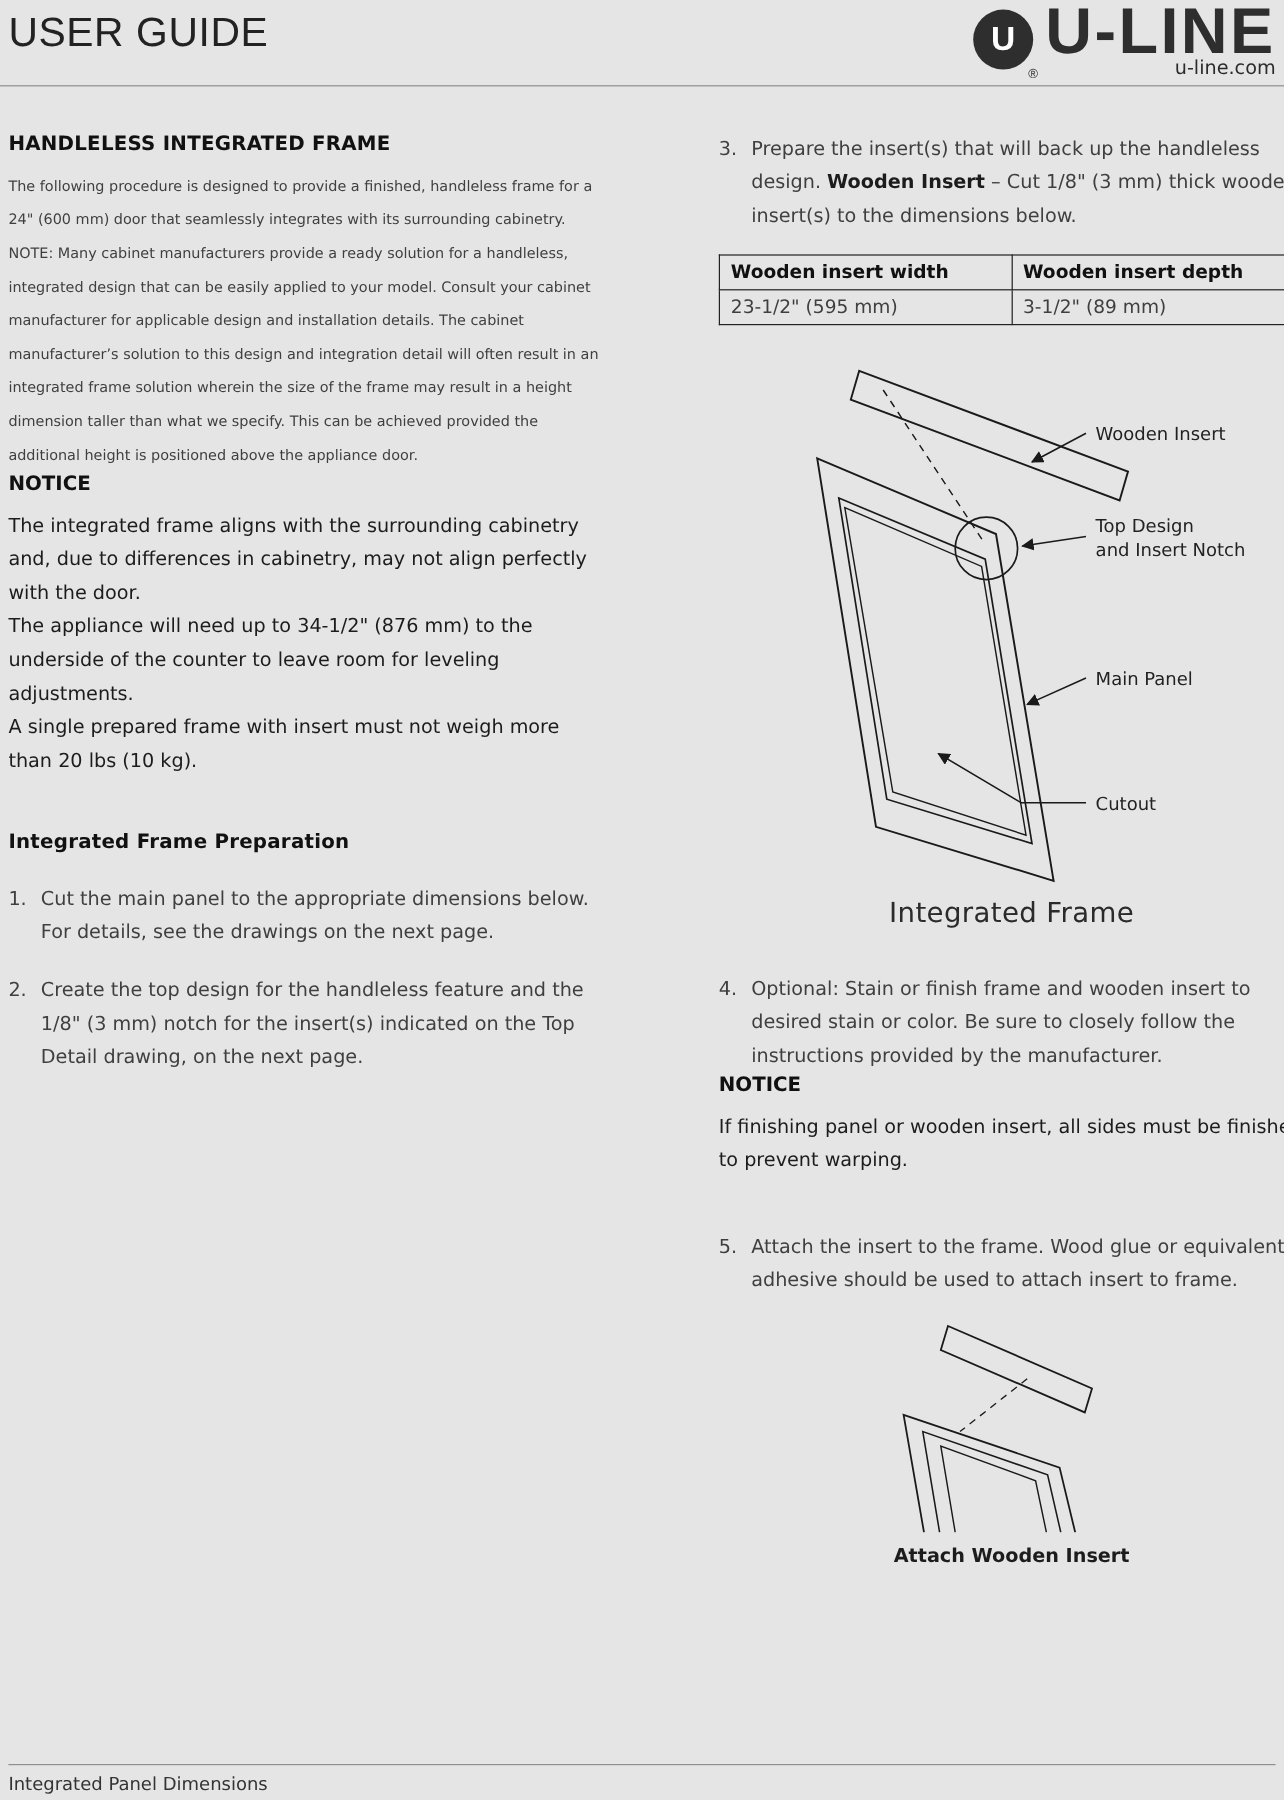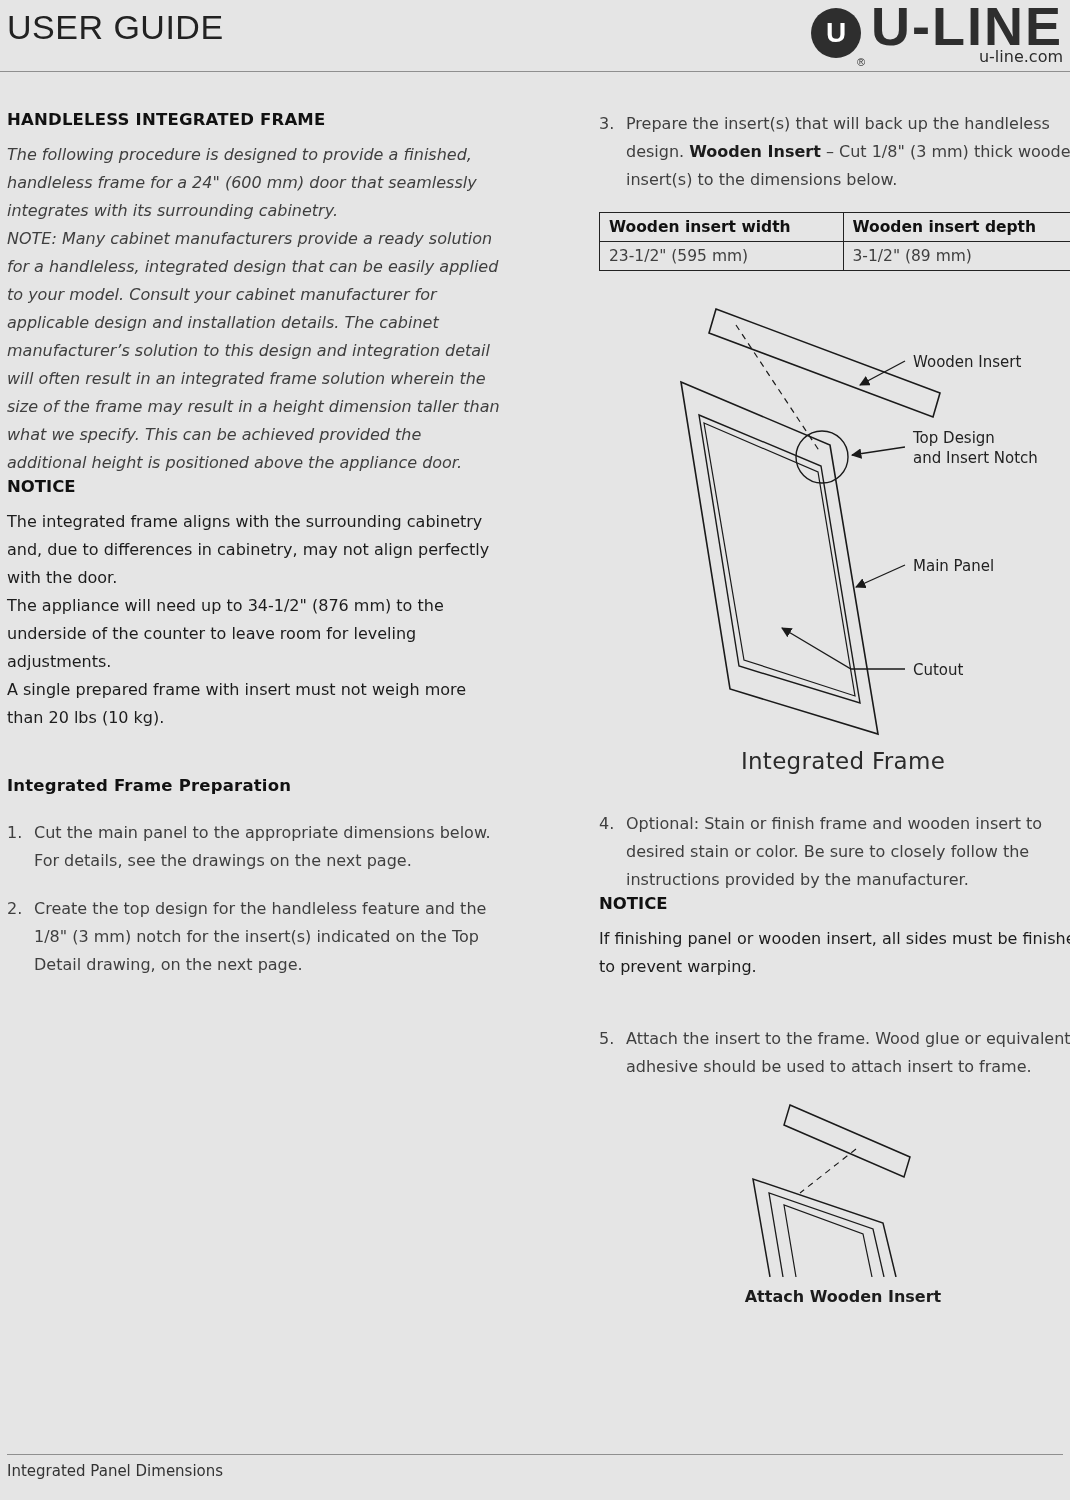--- a/index.html
+++ b/index.html
@@ -44,21 +44,21 @@
   }
   .logo-url{font-size:16px;color:#2b2b2b;margin-top:1px;}
   
   .columns{display:flex;gap:98px;padding:0 7px;margin-top:38px;}
   .col-left{width:494px;flex-shrink:0;}
   .col-right{width:488px;flex-shrink:0;}
   .sec-head{
     font-size:16.5px;font-weight:bold;color:#111;
     margin:0 0 12px 0;letter-spacing:0.2px;
   }
-  p.body{font-size:16px;line-height:28px;margin:0;color:#3f3f3f;font-style:italic;}
+  p.body{font-size:12px;line-height:28px;margin:0;color:#3f3f3f;}
   .mt40{margin-top:40px;} .mt46{margin-top:46px;} .mt30{margin-top:30px;}
   .mt44{margin-top:44px;} .mt24{margin-top:24px;} .mt18{margin-top:18px;padding-left:20px;}
   .mt20{margin-top:20px;} .mt36{margin-top:36px;}
   .mt62{margin-top:62px;}
   .notice-head{font-size:16.5px;font-weight:bold;color:#111;margin:0 0 12px 0;}
   p.notice-text{font-size:16px;line-height:28px;font-weight:normal;color:#1c1c1c;margin:0;}
   
   .step{display:flex;font-size:16px;line-height:28px;color:#3f3f3f;}
   .step-num{width:27px;flex-shrink:0;}
   .step-text{flex:1;}
@@ -76,21 +76,21 @@
     text-align:center;font-size:23px;color:#2b2b2b;
     margin-top:6px;letter-spacing:0.3px;
   }
   .diagram-caption2{
     text-align:center;font-size:16px;font-weight:bold;color:#1c1c1c;
     margin-top:10px;
   }
   svg text{font-family:"DejaVu Sans",sans-serif;font-size:15px;fill:#222;}
   
   .footer{
-    position:absolute;left:7px;right:7px;bottom:20px;
+    position:absolute;left:7px;right:7px;bottom:4px;
     border-top:1px solid #8f8f8f;padding-top:7px;
     font-size:15px;color:#333;
   }
 </style>
 </head>
 <body>
 
 <div class="page">
 
   <div class="header">

